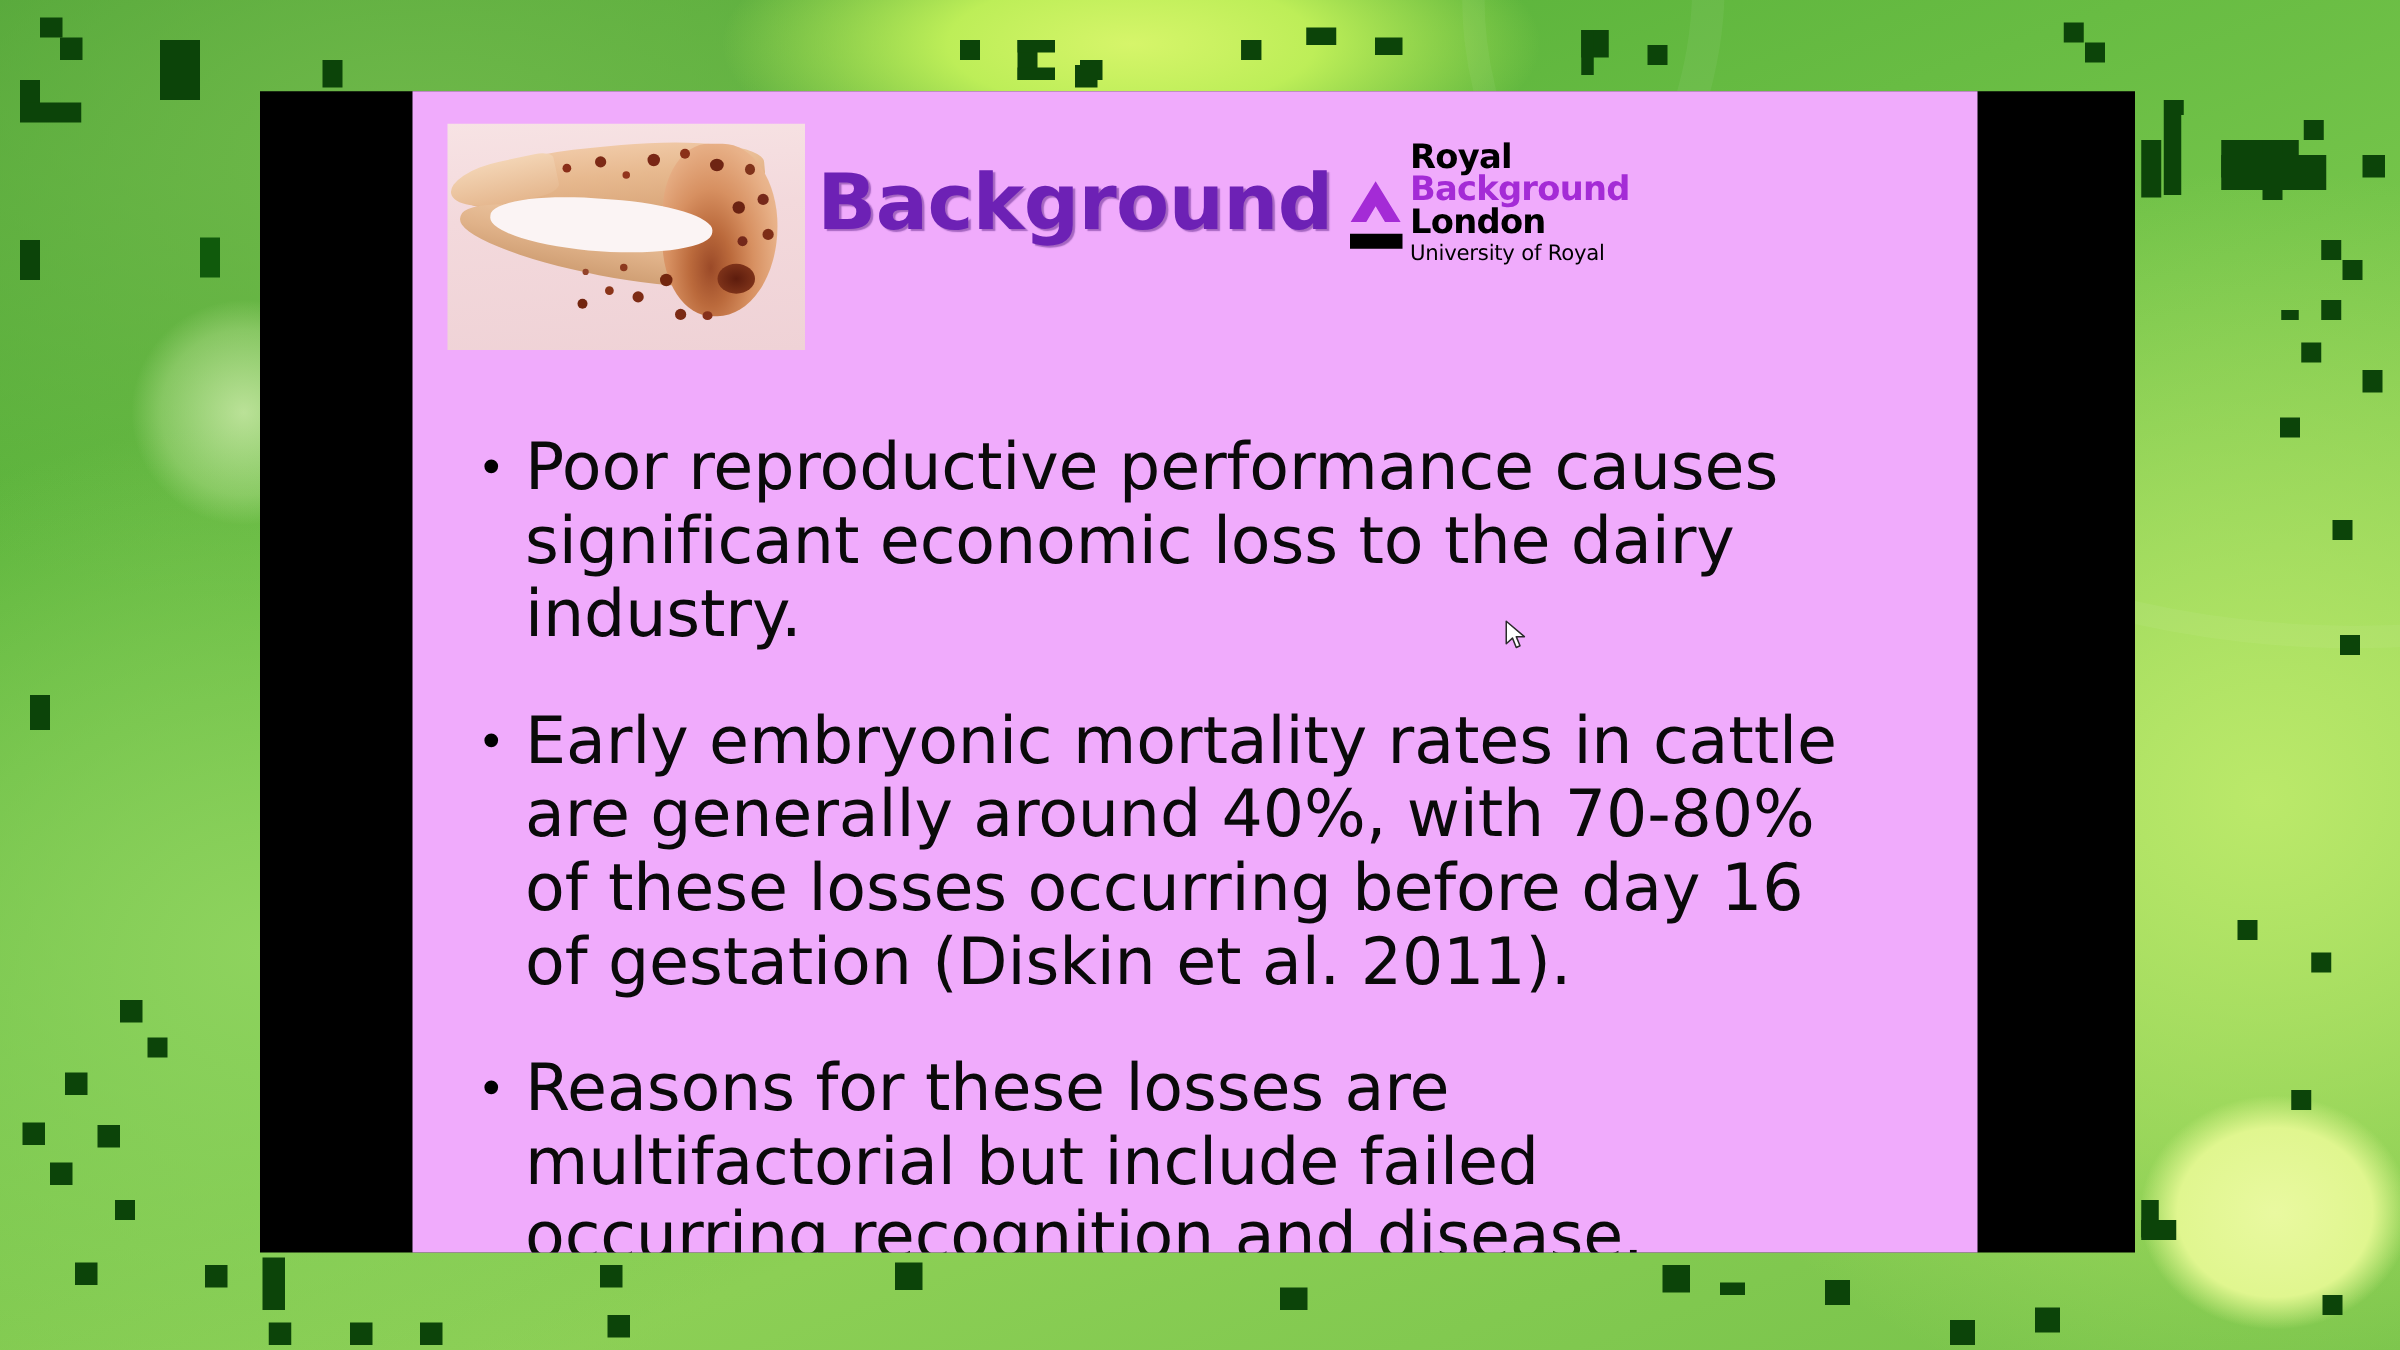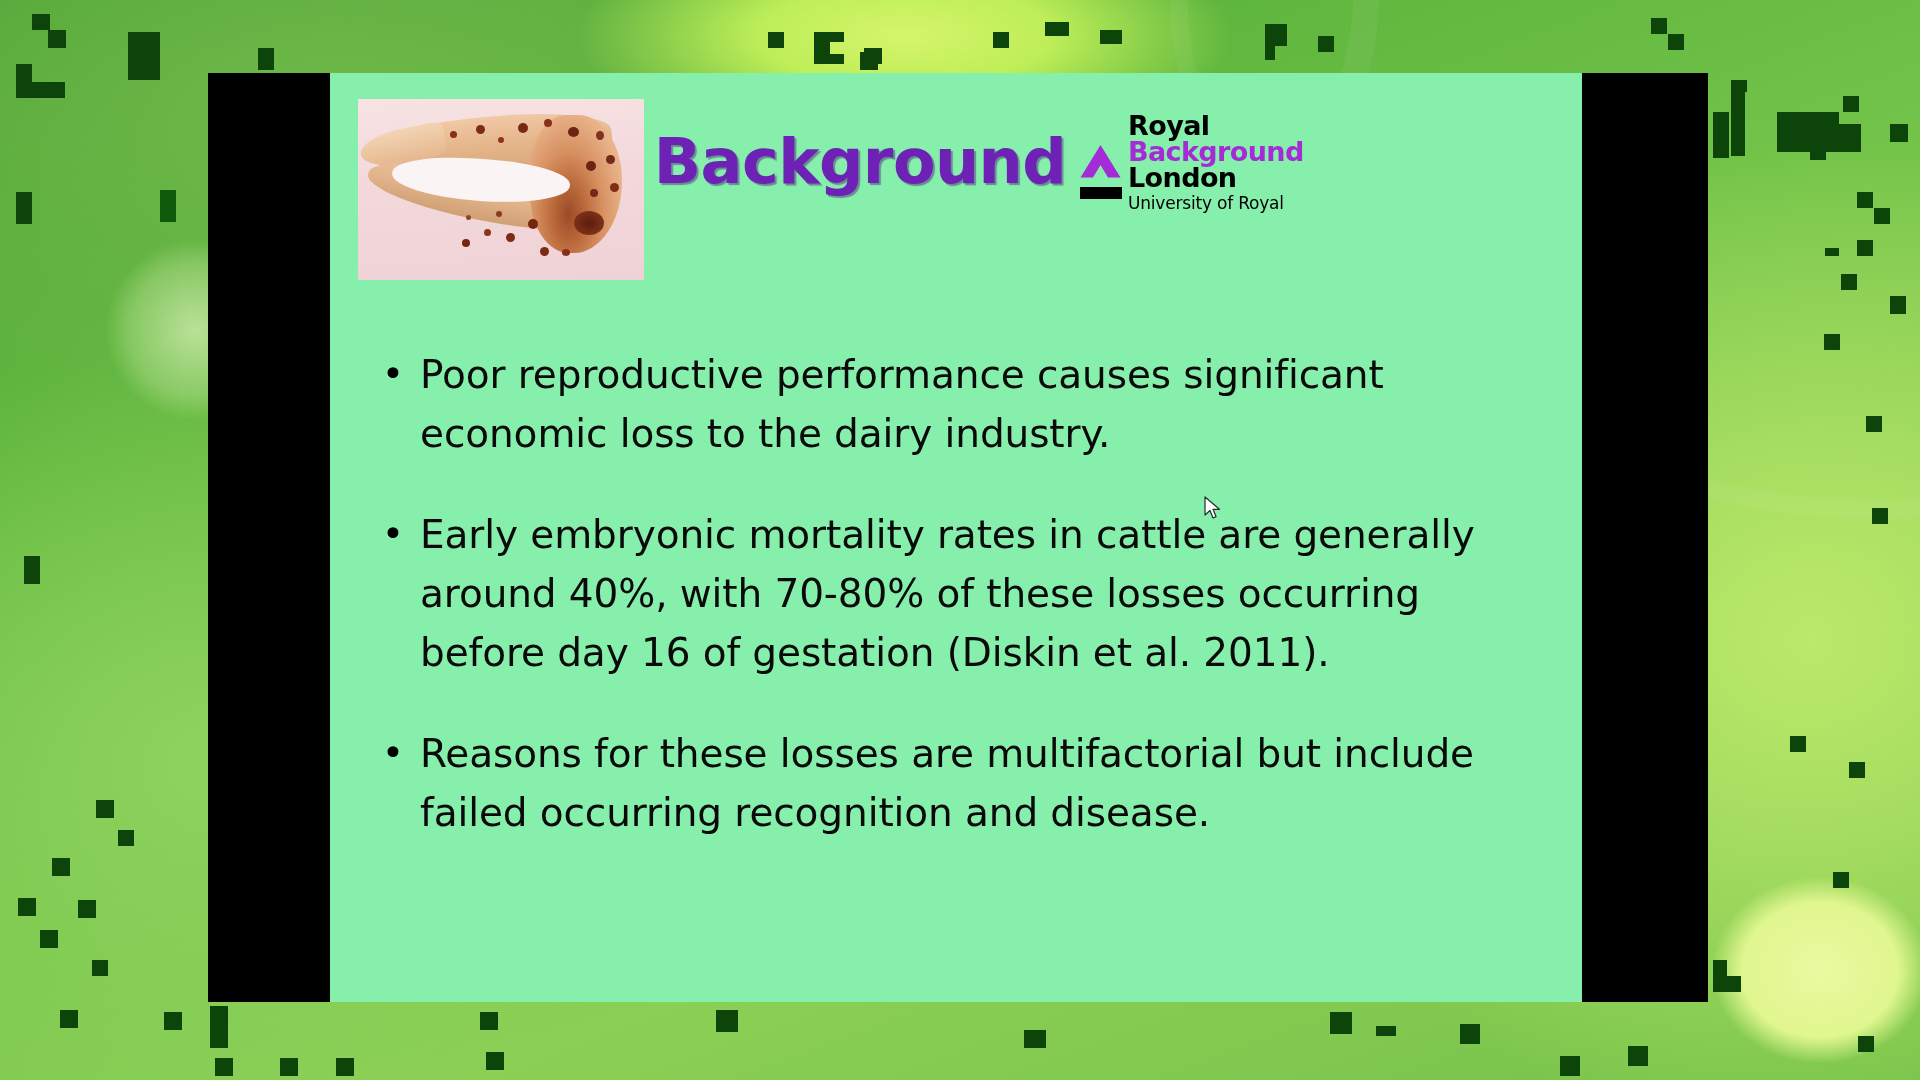--- a/index.html
+++ b/index.html
@@ -77,21 +77,21 @@
     background: #000000;
   }
 
   
   .slide {
     position: absolute;
     left: 330px;
     top: 73px;
     width: 1252px;
     height: 929px;
-    background: #86efac;
+    background: #f0abfc;
     overflow: hidden;
   }
 
   
   .specimen {
     position: absolute;
     left: 28px;
     top: 26px;
     width: 286px;
     height: 181px;
@@ -175,21 +175,21 @@
   .bullet-dot {
     flex: 0 0 46px;
     font-size: 38px;
     line-height: 59px;
     color: #000;
     text-align: center;
     padding-right: 4px;
   }
   .bullet-text {
     flex: 1 1 auto;
-    font-size: 39px;
+    font-size: 52px;
     line-height: 59px;
     color: #0a0a0a;
     letter-spacing: -0.1px;
   }
 
   
   .cursor {
     position: absolute;
     left: 1204px;
     top: 496px;

